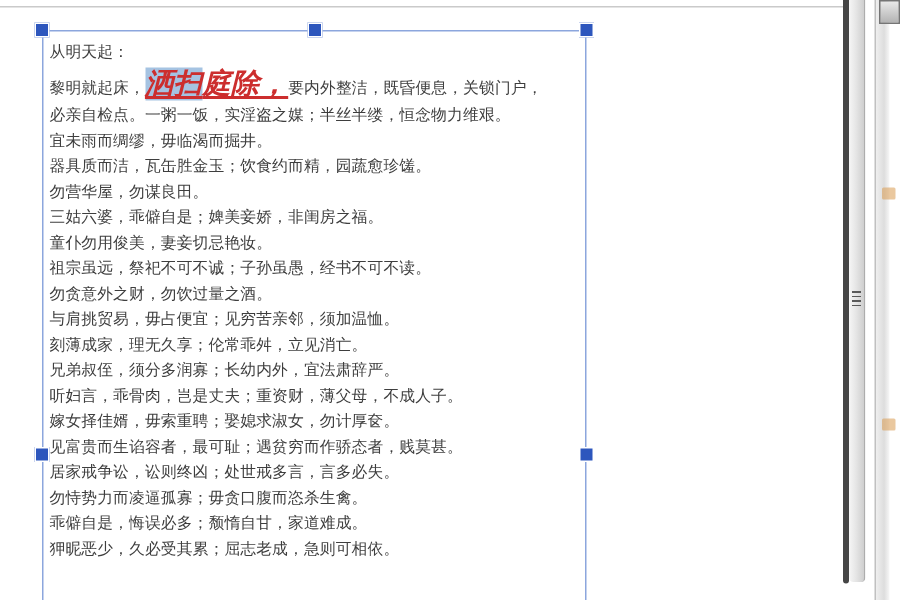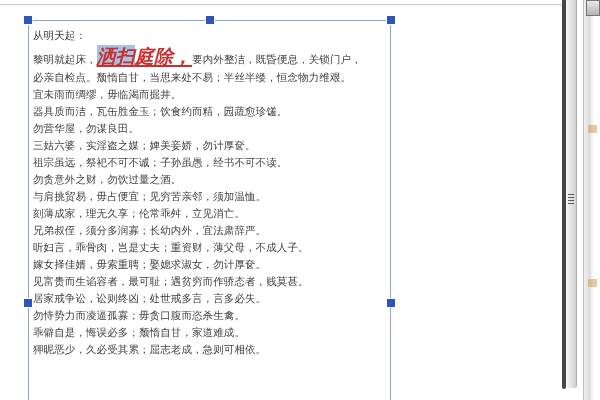--- a/index.html
+++ b/index.html
@@ -81,25 +81,26 @@
 </head>
 <body>
 
 <div class="page">
   <div class="page-top-edge"></div>
 
   <div class="textbox">
     <div class="textbox-content">
       <div class="text-line">从明天起：</div>
       <div class="line-mixed"><span>黎明就起床，</span><span class="red-phrase hl">洒扫</span><span class="red-phrase">庭除，</span><span>要内外整洁，既昏便息，关锁门户，</span></div>
-      <div class="text-line">必亲自检点。颓惰自甘，当思来处不易；半丝半缕，恒念物力维艰。</div>
+      <div class="text-line">必亲自检点。一粥一饭，实淫盗之媒；半丝半缕，恒念物力维艰。</div>
       <div class="text-line">宜未雨而绸缪，毋临渴而掘井。</div>
       <div class="text-line">器具质而洁，瓦缶胜金玉；饮食约而精，园蔬愈珍馐。</div>
       <div class="text-line">勿营华屋，勿谋良田。</div>
-      <div class="text-line">三姑六婆，实淫盗之媒；婢美妾娇，勿计厚奁。</div>
+      <div class="text-line">三姑六婆，乖僻自是；婢美妾娇，非闺房之福。</div>
+      <div class="text-line">童仆勿用俊美，妻妾切忌艳妆。</div>
       <div class="text-line">祖宗虽远，祭祀不可不诚；子孙虽愚，经书不可不读。</div>
       <div class="text-line">勿贪意外之财，勿饮过量之酒。</div>
       <div class="text-line">与肩挑贸易，毋占便宜；见穷苦亲邻，须加温恤。</div>
       <div class="text-line">刻薄成家，理无久享；伦常乖舛，立见消亡。</div>
       <div class="text-line">兄弟叔侄，须分多润寡；长幼内外，宜法肃辞严。</div>
       <div class="text-line">听妇言，乖骨肉，岂是丈夫；重资财，薄父母，不成人子。</div>
       <div class="text-line">嫁女择佳婿，毋索重聘；娶媳求淑女，勿计厚奁。</div>
       <div class="text-line">见富贵而生谄容者，最可耻；遇贫穷而作骄态者，贱莫甚。</div>
       <div class="text-line">居家戒争讼，讼则终凶；处世戒多言，言多必失。</div>
       <div class="text-line">勿恃势力而凌逼孤寡；毋贪口腹而恣杀生禽。</div>

